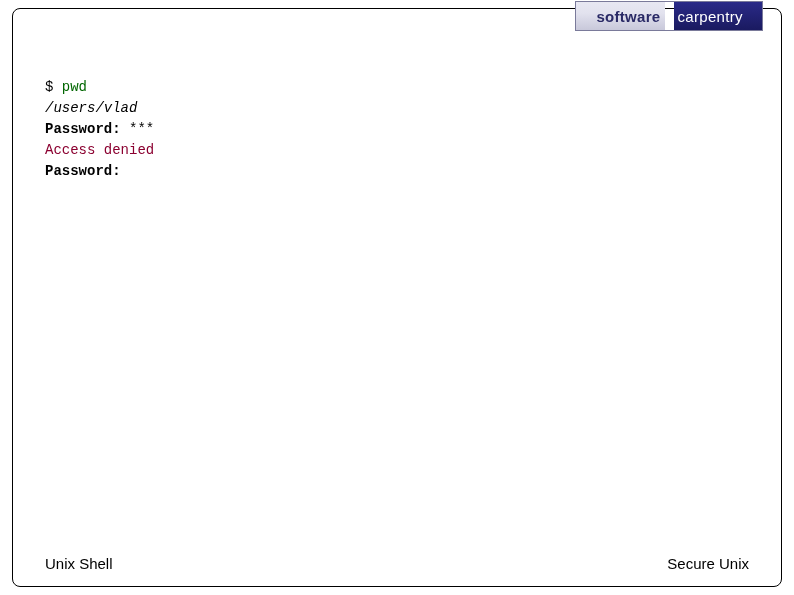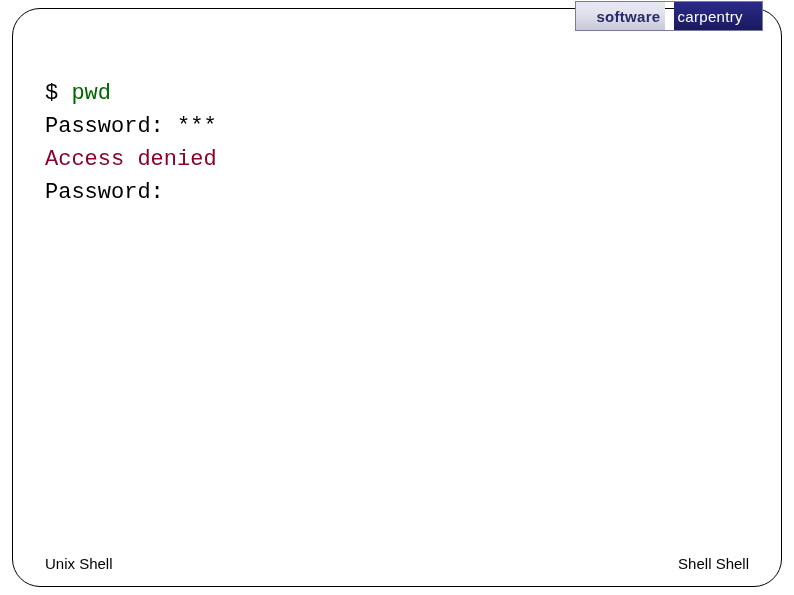--- a/index.html
+++ b/index.html
@@ -10,21 +10,21 @@
     position: relative;
     font-family: Arial, Helvetica, sans-serif;
   }
   .slide {
     position: absolute;
     top: 8px;
     left: 12px;
     right: 12px;
     bottom: 8px;
     border: 1px solid #000;
-    border-radius: 28px;
+    border-radius: 8px;
     padding: 24px 32px 18px 32px;
   }
   .logo {
     position: absolute;
     top: -8px;
     right: 18px;
     width: 188px;
     height: 30px;
     display: flex;
     align-items: stretch;
@@ -52,28 +52,28 @@
     display: flex;
     align-items: center;
     justify-content: flex-start;
     padding-left: 4px;
     letter-spacing: 0.3px;
     margin-left: 9px;
   }
   .terminal {
     margin-top: 44px;
     font-family: "Courier New", Courier, monospace;
-    font-size: 22px;
+    font-size: 14px;
     line-height: 1.5;
   }
   .line { white-space: pre; }
   .prompt { color: #000000; }
   .cmd { color: #006600; }
   .output-italic { font-style: italic; color: #000000; }
-  .bold { font-weight: normal; color: #000000; }
+  .bold { font-weight: bold; color: #000000; }
   .error-italic { color: #8b0030; }
   .footer {
     position: absolute;
     bottom: 14px;
     left: 32px;
     right: 32px;
     display: flex;
     justify-content: space-between;
     font-size: 15px;
     color: #000;
@@ -85,23 +85,24 @@
 
 <div class="slide">
 
   <div class="logo">
     <div class="logo-left">software</div>
     <div class="logo-right">carpentry</div>
   </div>
 
   <div class="terminal">
     <div class="line"><span class="prompt">$ </span><span class="cmd">pwd</span></div>
+    <div class="line output-italic"><span>/users/vlad</span></div>
     <div class="line"><span class="bold">Password: </span><span>***</span></div>
     <div class="line error-italic"><span>Access denied</span></div>
     <div class="line"><span class="bold">Password:</span></div>
   </div>
 
   <div class="footer">
     <span>Unix Shell</span>
-    <span>Shell Shell</span>
+    <span>Secure Unix</span>
   </div>
 
 </div>
 
 </body></html>

